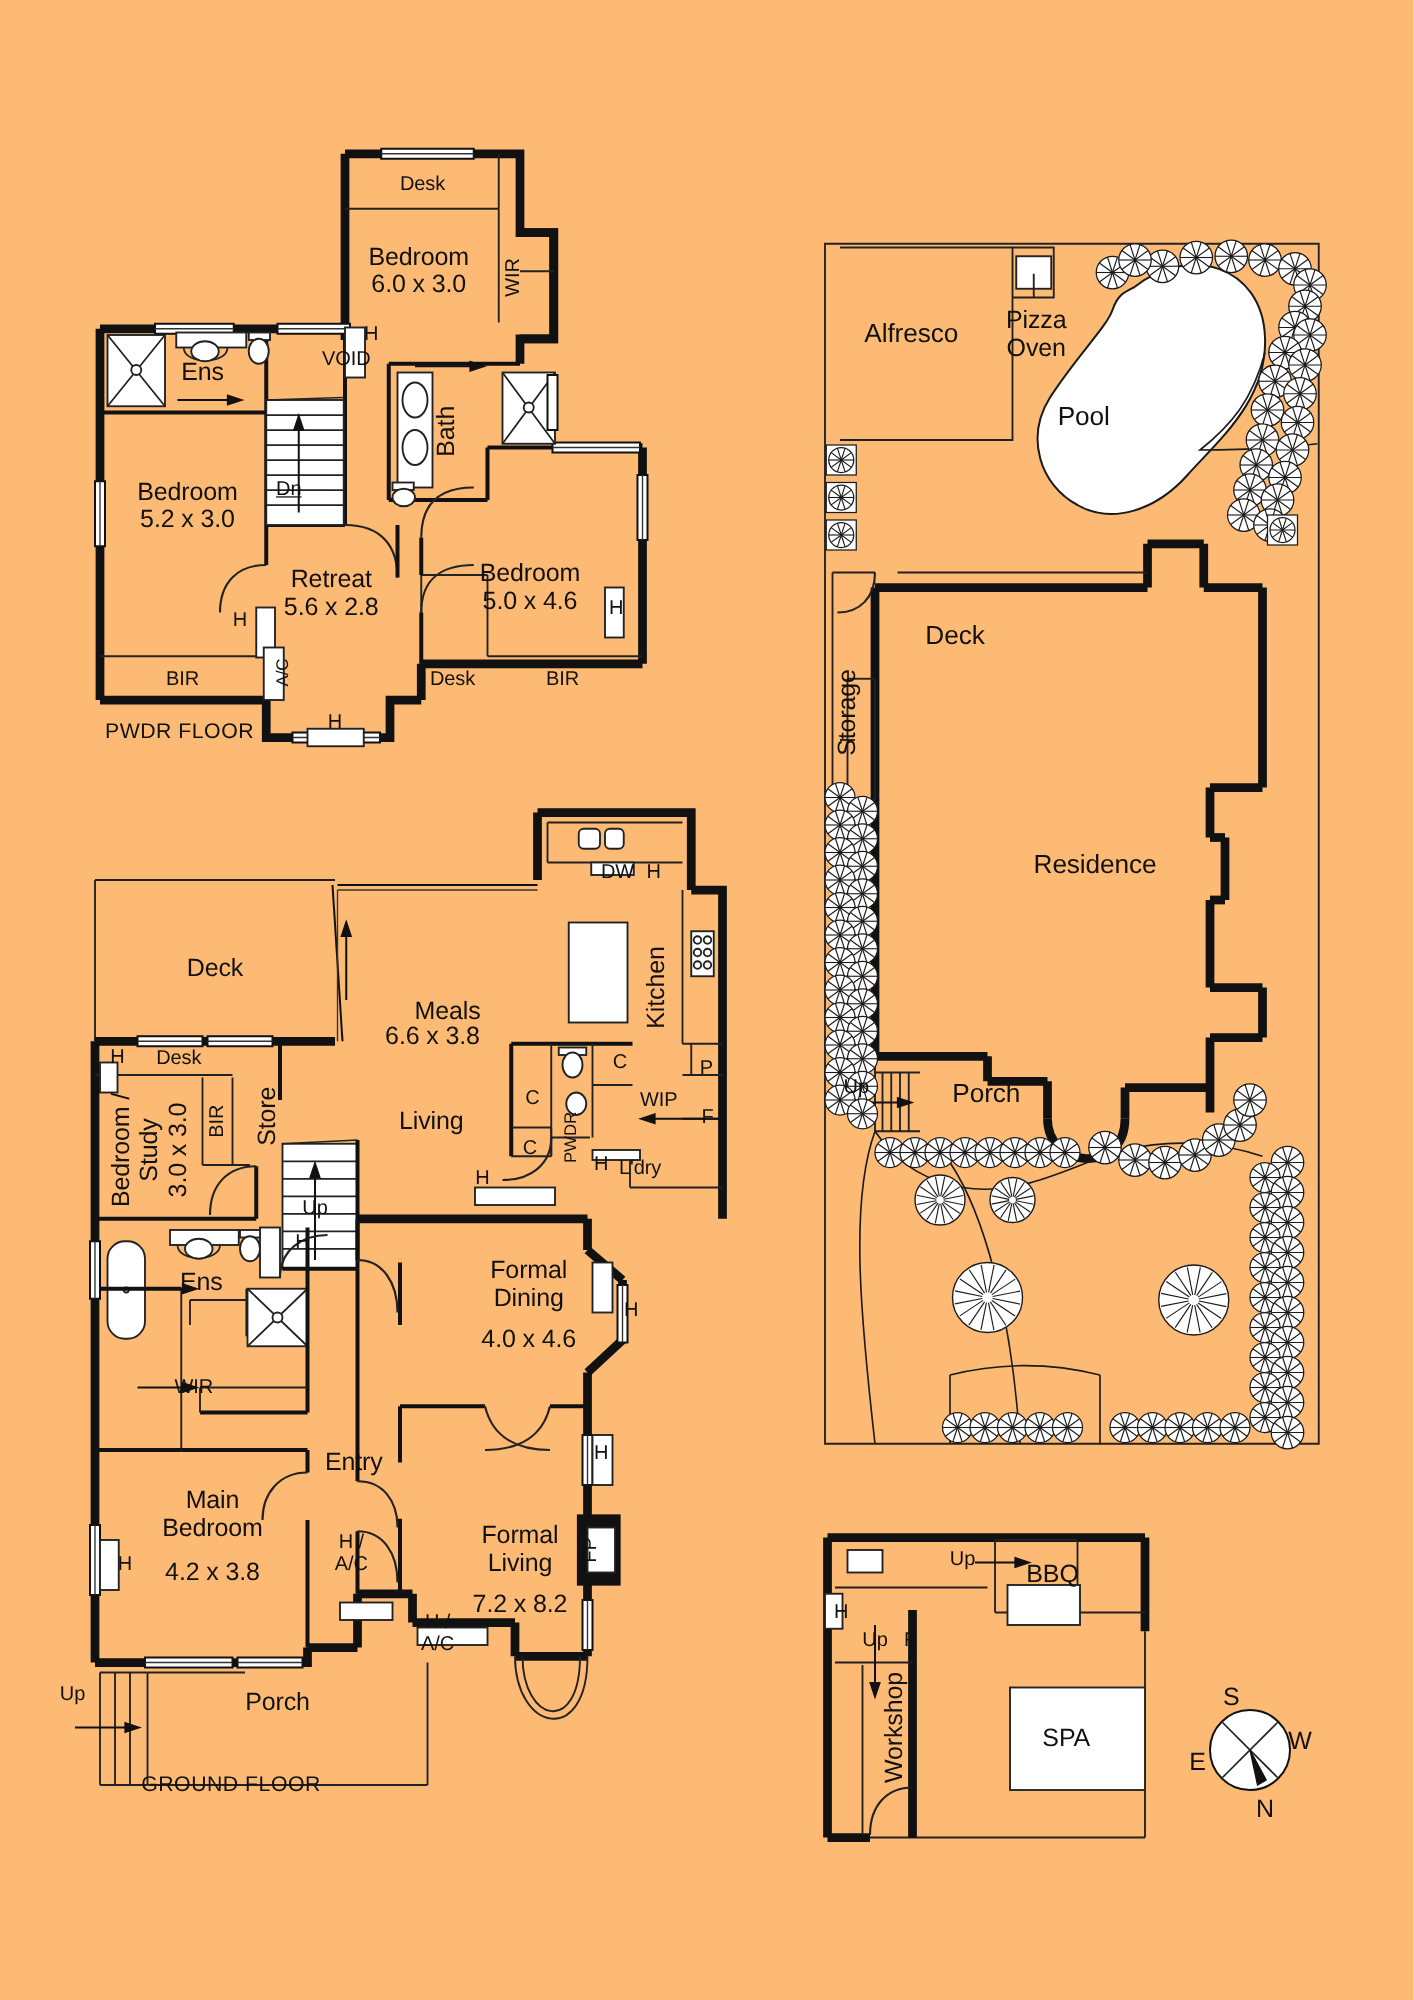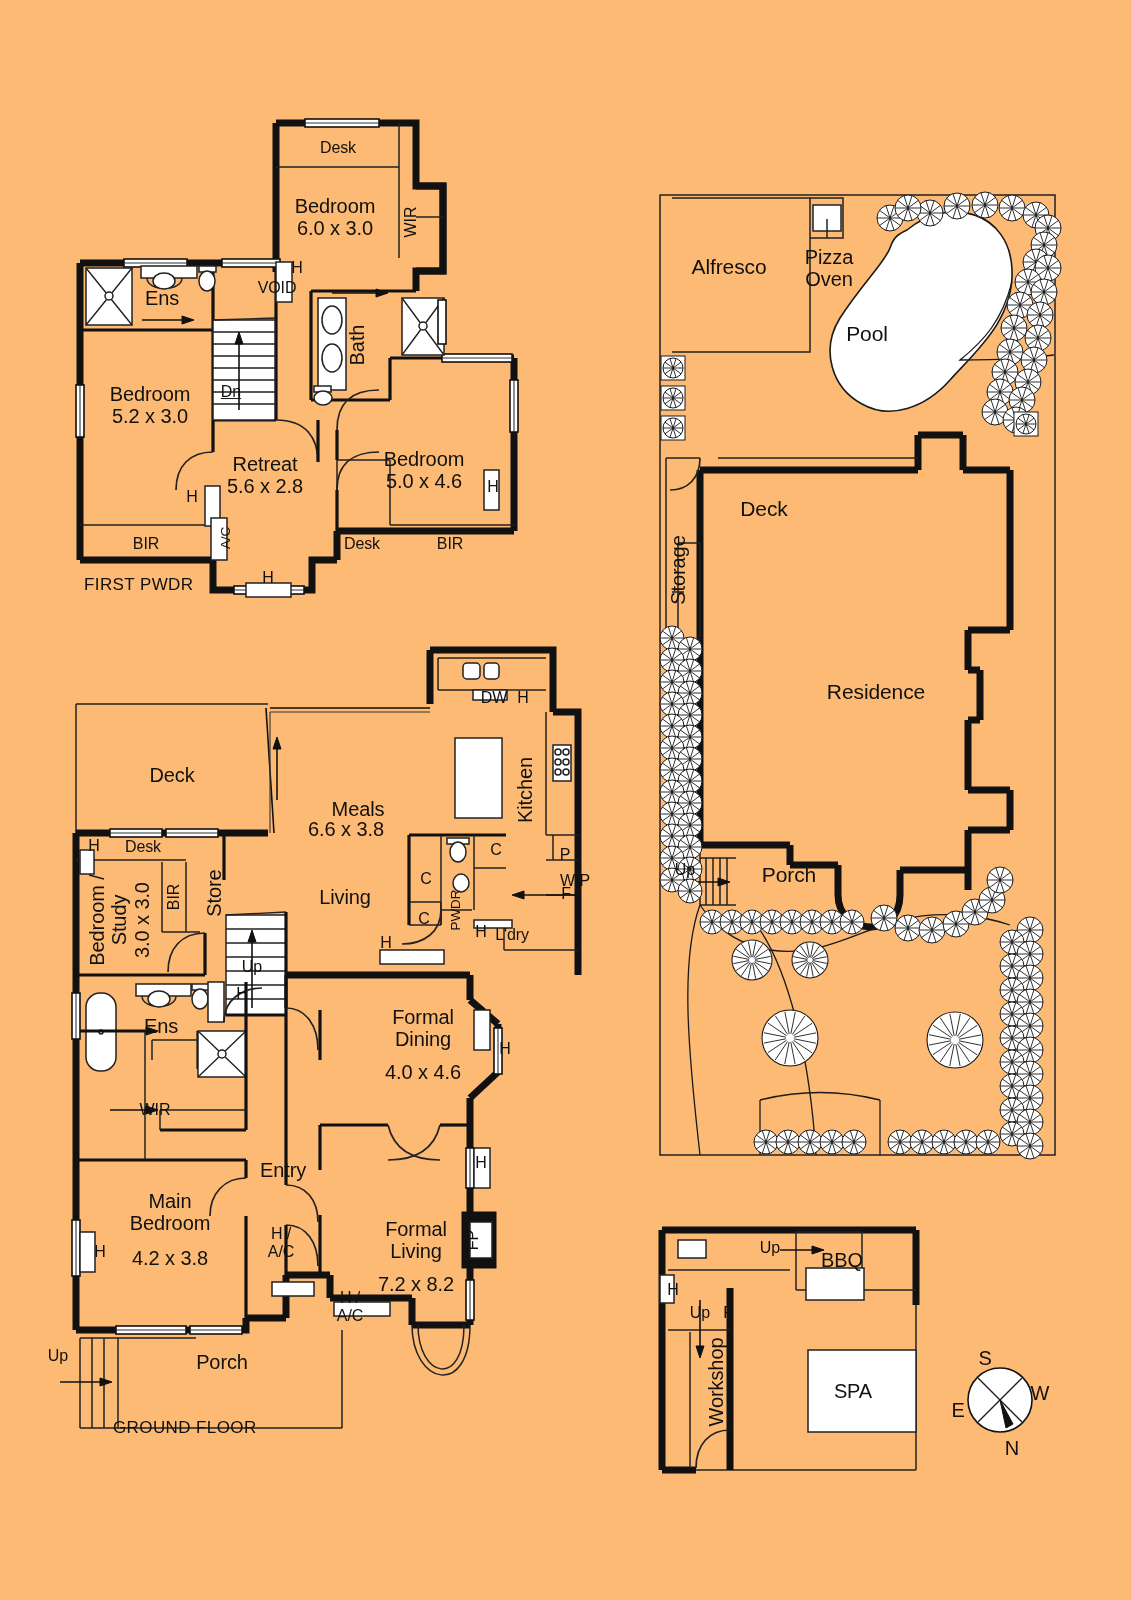--- a/index.html
+++ b/index.html
@@ -1760,34 +1760,34 @@
 <div class="lbl lbl-small ctr" style="left:362px; top:544px;">Desk</div>
 <div class="lbl lbl-small ctr" style="left:450px; top:544px;">BIR</div>
 
 <div class="lbl lbl-tiny ctr-rot" style="left:226px; top:538px;">A/C</div>
 
 <div class="lbl lbl-small ctr" style="left:297px; top:268px;">H</div>
 <div class="lbl lbl-small ctr" style="left:192px; top:497px;">H</div>
 <div class="lbl lbl-small ctr" style="left:493px; top:487px;">H</div>
 <div class="lbl lbl-small ctr" style="left:268px; top:578px;">H</div>
 
-<div class="lbl lbl-floor" style="left:84px; top:575px;">FIRST PWDR</div>
+<div class="lbl lbl-floor" style="left:84px; top:575px;">PWDR FLOOR</div>
 
 <div class="lbl lbl-room ctr" style="left:172px; top:775px;">Deck</div>
 
 <div class="lbl lbl-room ctr" style="left:358px; top:768px;margin-top:41px;">Meals</div>
 <div class="lbl lbl-room ctr" style="left:346px; top:829px;">6.6 x 3.8</div>
 <div class="lbl lbl-room ctr" style="left:345px; top:897px;">Living</div>
 
 <div class="lbl lbl-room ctr-rot" style="left:525px; top:790px;">Kitchen</div>
 
 <div class="lbl lbl-small ctr" style="left:494px; top:698px;">DW</div>
 <div class="lbl lbl-small ctr" style="left:523px; top:698px;">H</div>
 
-<div class="lbl lbl-small ctr" style="left:527px; top:881px;margin-left:48px;">WIP</div>
+<div class="lbl lbl-small ctr" style="left:527px; top:881px;">WIP</div>
 <div class="lbl lbl-small ctr" style="left:565px; top:855px;">P</div>
 <div class="lbl lbl-small ctr" style="left:566px; top:894px;">F</div>
 
 <div class="lbl lbl-small ctr" style="left:512px; top:935px;">L'dry</div>
 <div class="lbl lbl-small ctr" style="left:481px; top:932px;">H</div>
 
 <div class="lbl lbl-tiny ctr-rot" style="left:456px; top:910px;">PWDR</div>
 
 <div class="lbl lbl-small ctr" style="left:426px; top:879px;">C</div>
 <div class="lbl lbl-small ctr" style="left:496px; top:850px;">C</div>

